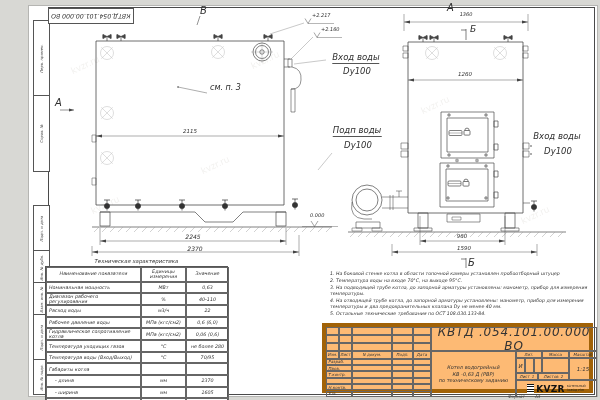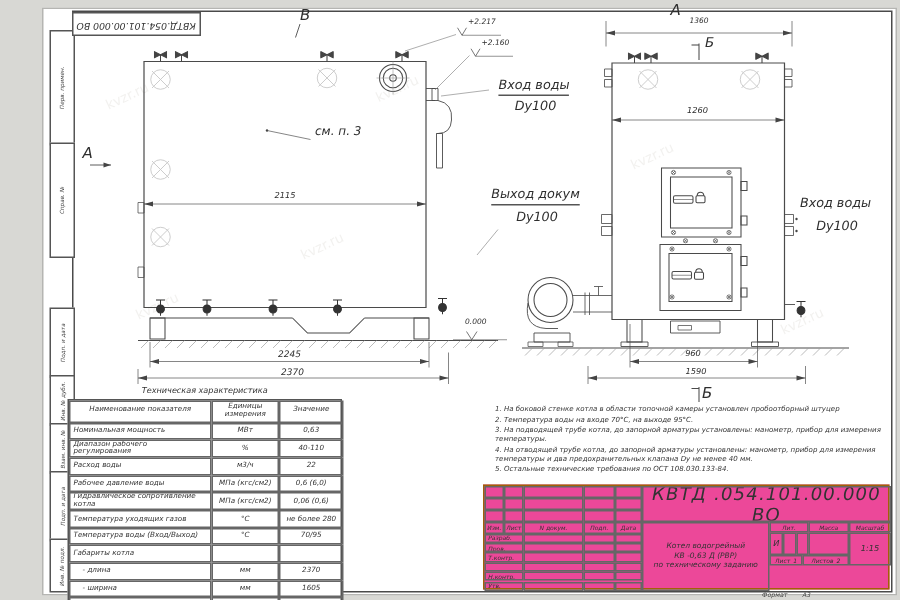--- a/index.html
+++ b/index.html
@@ -22,21 +22,21 @@
   #ttable-title{font-size:5.4px;font-style:italic;text-align:center;margin-bottom:1.5px;color:#333;}
   #ttable{display:grid;grid-template-columns:95px 45px 43px;border:0.7px solid #555;background:#fff;}
   #ttable .c{border:0.4px solid #666;font-size:4.8px;font-style:italic;display:flex;align-items:center;padding:0 2px;min-height:9.6px;color:#333;overflow:hidden;}
   #ttable .h{justify-content:center;text-align:center;min-height:13px;flex-direction:column;line-height:1.1;}
   #ttable .u,#ttable .v{justify-content:center;text-align:center;}
   #ttable .sub{padding-left:8px;}
   
   #notes{left:330px;top:271px;width:262px;font-size:4.7px;font-style:italic;line-height:1.32;color:#333;}
   #notes div{margin-bottom:0.6px;}
   
-  #tb{left:322px;top:323px;width:271px;height:70px;border:1px solid #a16207;background:#ec4899;box-sizing:border-box;}
+  #tb{left:322px;top:323px;width:271px;height:70px;border:4px solid #a16207;background:#fdba74;box-sizing:border-box;}
   #tb .cell{position:absolute;border:0.4px solid #666;box-sizing:border-box;font-size:4px;font-style:italic;display:flex;align-items:center;justify-content:center;text-align:center;overflow:hidden;color:#333;}
   #tb .lft{justify-content:flex-start;padding-left:1.5px;}
   #tb-doc{font-size:12px !important;font-style:italic;letter-spacing:0.8px;}
   #tb-name{flex-direction:column;font-size:5px !important;line-height:1.35;}
   #logo-cell{flex-direction:row;gap:2px;}
   #logo-grill{width:7px;height:9px;background:repeating-linear-gradient(to bottom,#111 0 1.1px,#fff 1.1px 2.3px);}
   #logo-kvzr{font-size:9px;font-weight:bold;font-style:normal;letter-spacing:0.3px;color:#111;}
   #logo-sub{display:flex;flex-direction:column;font-size:2.9px;font-style:normal;line-height:1.15;text-align:left;color:#222;}
   #format-strip{left:508px;top:394px;font-size:4.2px;font-style:italic;color:#444;display:flex;gap:10px;}
   svg{position:absolute;left:0;top:0;}
@@ -318,21 +318,21 @@
   </svg>
 
   <span class="abs lbl" style="left:200px;top:5px;font-size:10px;">В</span>
   <span class="abs lbl" style="left:55px;top:97px;font-size:10px;">А</span>
   <span class="abs lbl" style="left:312px;top:12px;font-size:5px;">+2.217</span>
   <span class="abs lbl" style="left:321px;top:26px;font-size:5px;">+2.160</span>
   <span class="abs lbl ctr underl" style="left:356px;top:52px;font-size:8.5px;">Вход воды</span>
   <span class="abs lbl ctr" style="left:357px;top:66px;font-size:8.5px;">Dy100</span>
   <span class="abs lbl" style="left:210px;top:83px;font-size:8px;">см. п. 3</span>
   <span class="abs lbl ctr" style="left:190px;top:128px;font-size:5.5px;">2115</span>
-  <span class="abs lbl ctr underl" style="left:357px;top:125px;font-size:8.5px;">Выход докум</span>
+  <span class="abs lbl ctr underl" style="left:357px;top:125px;font-size:8.5px;">Подп воды</span>
   <span class="abs lbl ctr" style="left:358px;top:140px;font-size:8.5px;">Dy100</span>
   <span class="abs lbl" style="left:310px;top:212px;font-size:5px;">0.000</span>
   <span class="abs lbl ctr" style="left:193px;top:233px;font-size:6px;">2245</span>
   <span class="abs lbl ctr" style="left:195px;top:245px;font-size:6px;">2370</span>
   <span class="abs lbl" style="left:447px;top:2px;font-size:10px;">А</span>
   <span class="abs lbl ctr" style="left:466px;top:11px;font-size:5px;">1360</span>
   <span class="abs lbl" style="left:470px;top:24px;font-size:9px;">Б</span>
   <span class="abs lbl ctr" style="left:465px;top:71px;font-size:5.5px;">1260</span>
   <span class="abs lbl ctr" style="left:557px;top:131px;font-size:8.5px;">Вход воды</span>
   <span class="abs lbl ctr" style="left:558px;top:146px;font-size:8.5px;">Dy100</span>
@@ -462,20 +462,28 @@
 
     <div class="cell" style="left:190px;top:46px;width:22px;height:7px;gap:2px;">
       <span>Лист</span>
       <span>1</span>
     </div>
     <div class="cell" style="left:212px;top:46px;width:31px;height:7px;gap:2px;">
       <span>Листов</span>
       <span>2</span>
     </div>
 
+    <div class="cell" id="logo-cell" style="left:190px;top:53px;width:81px;height:17px;">
+      <div id="logo-grill"></div>
+      <span id="logo-kvzr">KVZR</span>
+      <span id="logo-sub">
+        <span>КОТЕЛЬНЫЙ</span>
+        <span>ЗАВОД РЭП</span>
+      </span>
+    </div>
   </div>
 
   <div class="abs" id="format-strip">
     <span>Формат</span>
     <span>А3</span>
   </div>
 
 </div>
 
 </body></html>

